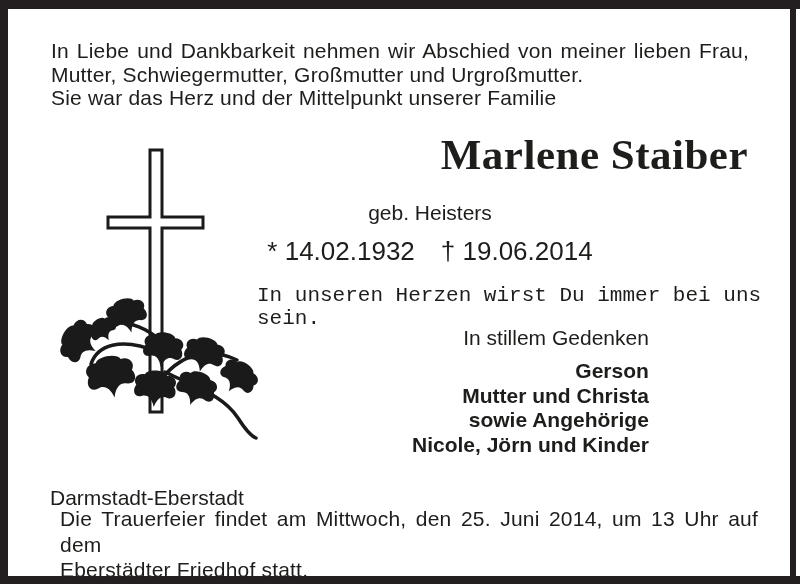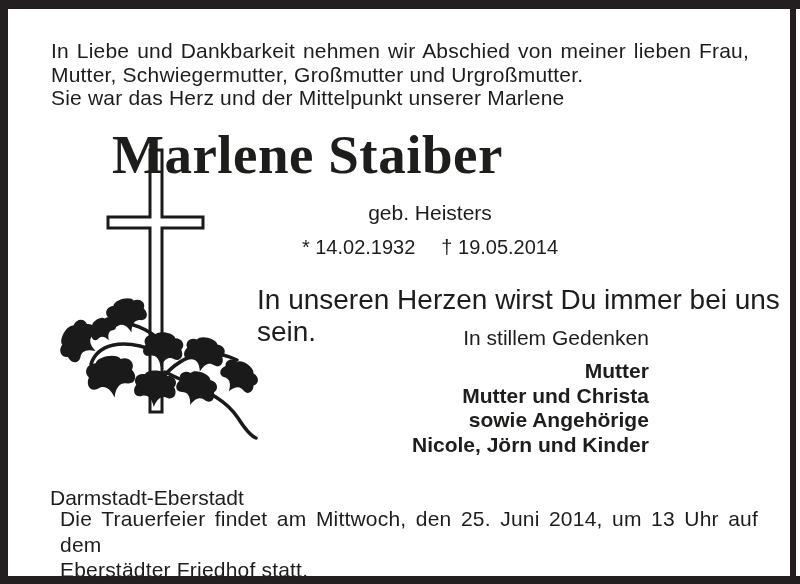--- a/index.html
+++ b/index.html
@@ -20,39 +20,40 @@
   .frame-right {left:790px;top:9px; width:6px;  height:575px;background:#231f20;}
   
   .intro{
     left:51px; top:39px; width:698px;
     font-size:21px; line-height:23.5px;
     letter-spacing:0.2px;
   }
   .intro .justified{text-align:justify; text-align-last:justify;}
   .name-block{
     left:112px; top:128px; width:636px;
-    text-align:left;
+    text-align:right;
     font-family:"Liberation Serif", serif;
     font-weight:bold;
-    font-size:55px; line-height:54px;
+    font-size:43px; line-height:54px;
     letter-spacing:0.5px;
   }
   .maiden{
     left:112px; top:201px; width:636px;
     text-align:center;
     font-size:21px;
   }
   .dates{
     left:112px; top:236px; width:636px;
     display:flex; justify-content:center; gap:26px;
-    font-size:20px;
+    font-size:26px;
   }
   .herzen{
     left:257px; top:284px;
-    font-size:28px;
+    font-size:21px;
+    font-family:Liberation Mono, monospace;
   }
   .gedenken{
     left:412px; top:325px;
     font-size:21px; line-height:25px;text-align:right;
   }
   .mourners{
     margin-top:9px;
     font-weight:bold;
     font-size:21px; line-height:24.7px;
   }
@@ -74,21 +75,21 @@
 <body>
 
 <div class="abs frame-top"></div>
 <div class="abs frame-left"></div>
 <div class="abs frame-bottom"></div>
 <div class="abs frame-right"></div>
 
 <div class="abs intro">
   <div class="justified">In Liebe und Dankbarkeit nehmen wir Abschied von meiner lieben Frau,</div>
   <div>Mutter, Schwiegermutter, Großmutter und Urgroßmutter.</div>
-  <div>Sie war das Herz und der Mittelpunkt unserer Marlene</div>
+  <div>Sie war das Herz und der Mittelpunkt unserer Familie</div>
 </div>
 
 <svg class="abs illustration" width="215" height="320" viewBox="0 0 215 320" aria-hidden="true">
 
   <path d="M95,10 L107,10 L107,77 L148,77 L148,88 L107,88 L107,272 L95,272 L95,88 L53,88 L53,77 L95,77 Z" fill="#ffffff" stroke="#1a1a1a" stroke-width="3" stroke-linejoin="miter"></path>
 
   <g fill="none" stroke="#1a1a1a" stroke-width="3.5" stroke-linecap="round">
     <path d="M105,200 C75,175 45,180 28,196"></path>
     <path d="M103,212 C65,196 42,206 36,224"></path>
     <path d="M97,252 C120,215 150,205 182,220"></path>
@@ -110,29 +111,29 @@
     <use href="#ivy-leaf" transform="translate(183,238) rotate(35) scale(0.9)"></use>
   </g>
 </svg>
 
 <div class="abs name-block">Marlene Staiber</div>
 
 <div class="abs maiden">geb. Heisters</div>
 
 <div class="abs dates">
   <span>* 14.02.1932</span>
-  <span>† 19.05.2014</span>
+  <span>† 19.06.2014</span>
 </div>
 
 <div class="abs herzen">In unseren Herzen wirst Du immer bei uns sein.</div>
 
 <div class="abs gedenken">
   <div>In stillem Gedenken</div>
   <div class="mourners">
-    <div>Mutter</div>
+    <div>Gerson</div>
     <div>Mutter und Christa</div>
     <div>sowie Angehörige</div>
     <div>Nicole, Jörn und Kinder</div>
   </div>
 </div>
 
 <div class="abs city">Darmstadt-Eberstadt</div>
 
 <div class="abs funeral">
   <div class="justified">Die Trauerfeier findet am Mittwoch, den 25. Juni 2014, um 13 Uhr auf dem</div>

